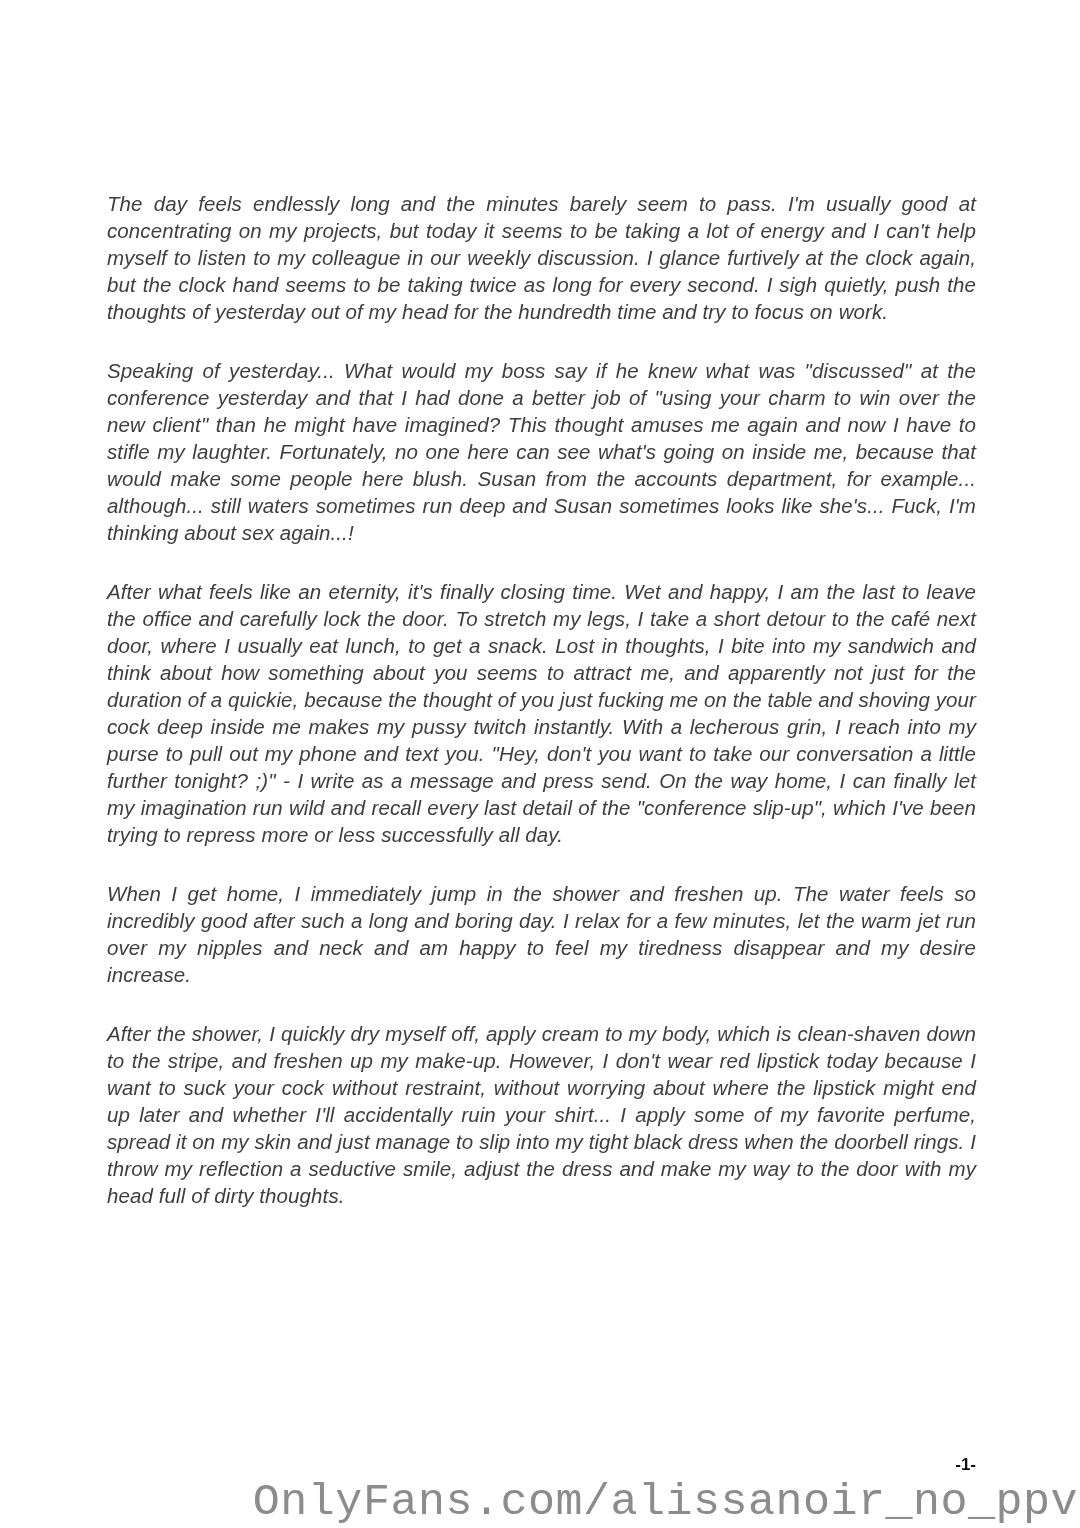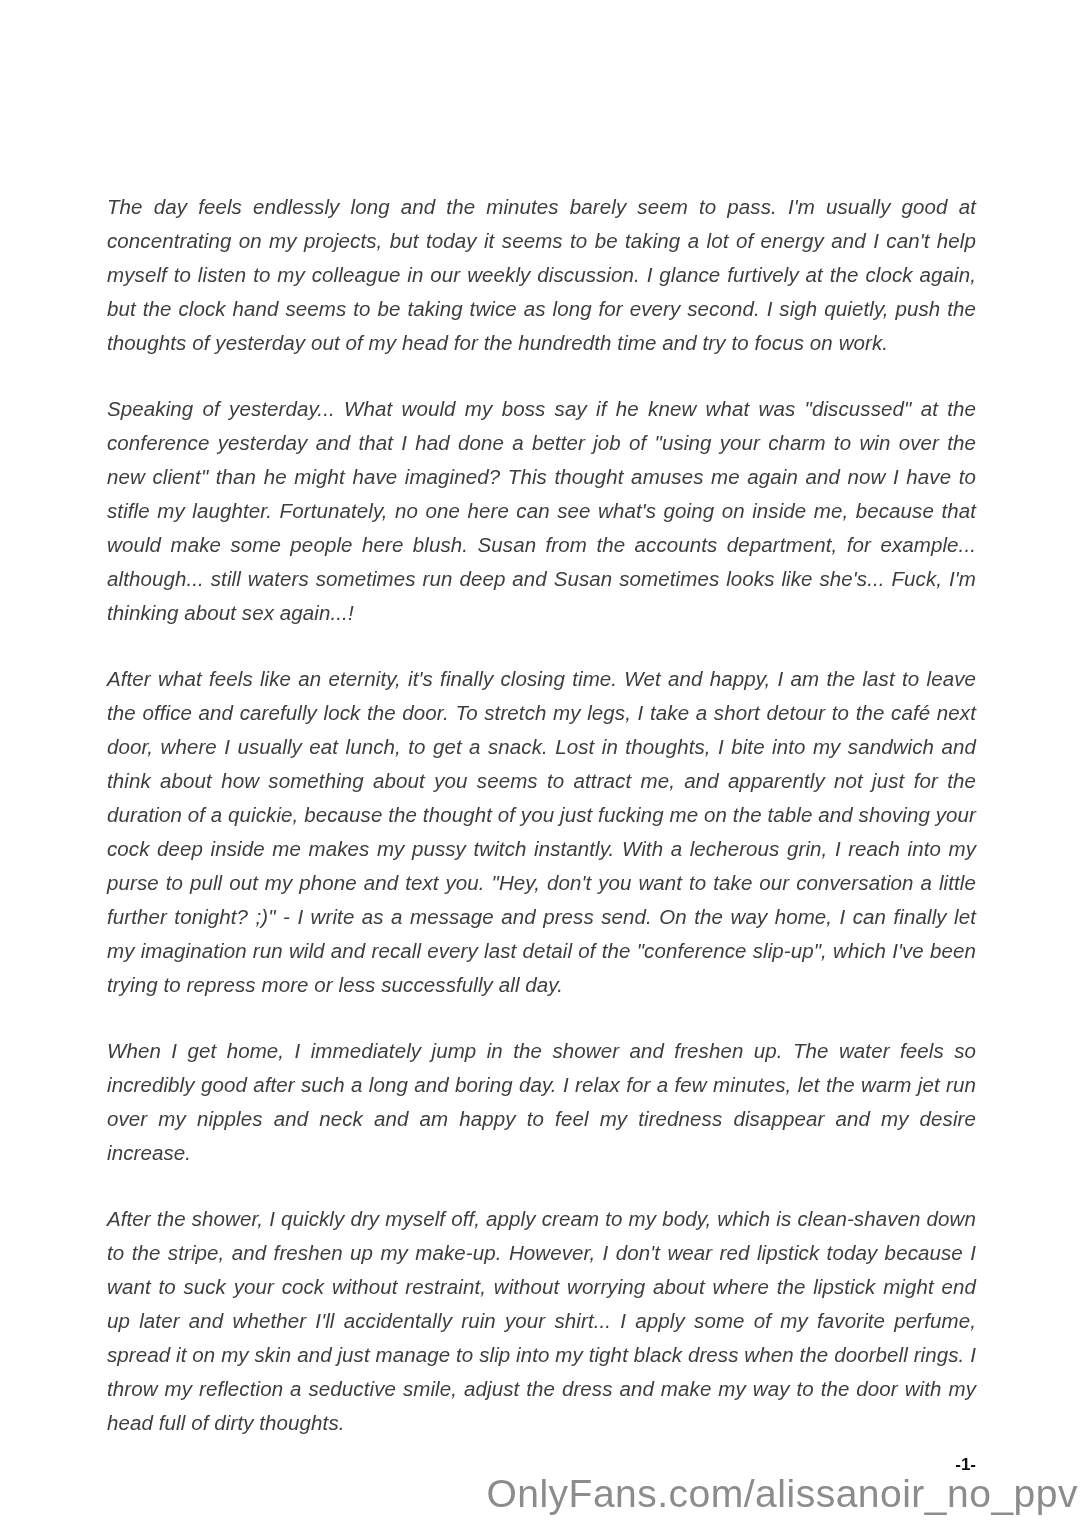--- a/index.html
+++ b/index.html
@@ -16,21 +16,21 @@
     font-family: "Liberation Sans", sans-serif;
   }
   .text-block {
     position: absolute;
     left: 107px;
     top: 190px;
     width: 869px;
     font-family: "Liberation Sans", sans-serif;
     font-style: italic;
     font-size: 20.5px;
-    line-height: 34px;
+    line-height: 27px;
     color: #3e3e3e;
     text-align: justify;
     letter-spacing: 0.1px;
   }
   .text-block p {
     margin: 0 0 32px 0;
     padding: 0;
   }
   .text-block p:last-child {
     margin-bottom: 12px;
@@ -41,25 +41,25 @@
     top: 1455px;
     font-family: "Liberation Sans", sans-serif;
     font-weight: bold;
     font-style: normal;
     font-size: 17px;
     color: #111111;
   }
   .watermark {
     position: absolute;
     right: 2px;
-    bottom: 12px;
-    font-family: Liberation Sans, sans-serif;
+    bottom: 0;
+    font-family: Liberation Mono, monospace;
     font-style: normal;
     font-weight: 400;
-    font-size: 39px;
+    font-size: 45px;
     color: #8c8c8c;
     white-space: nowrap;
     letter-spacing: 0.5px;
   }
 </style>
 </head>
 <body>
 
 <div class="page">
   <div class="text-block">

